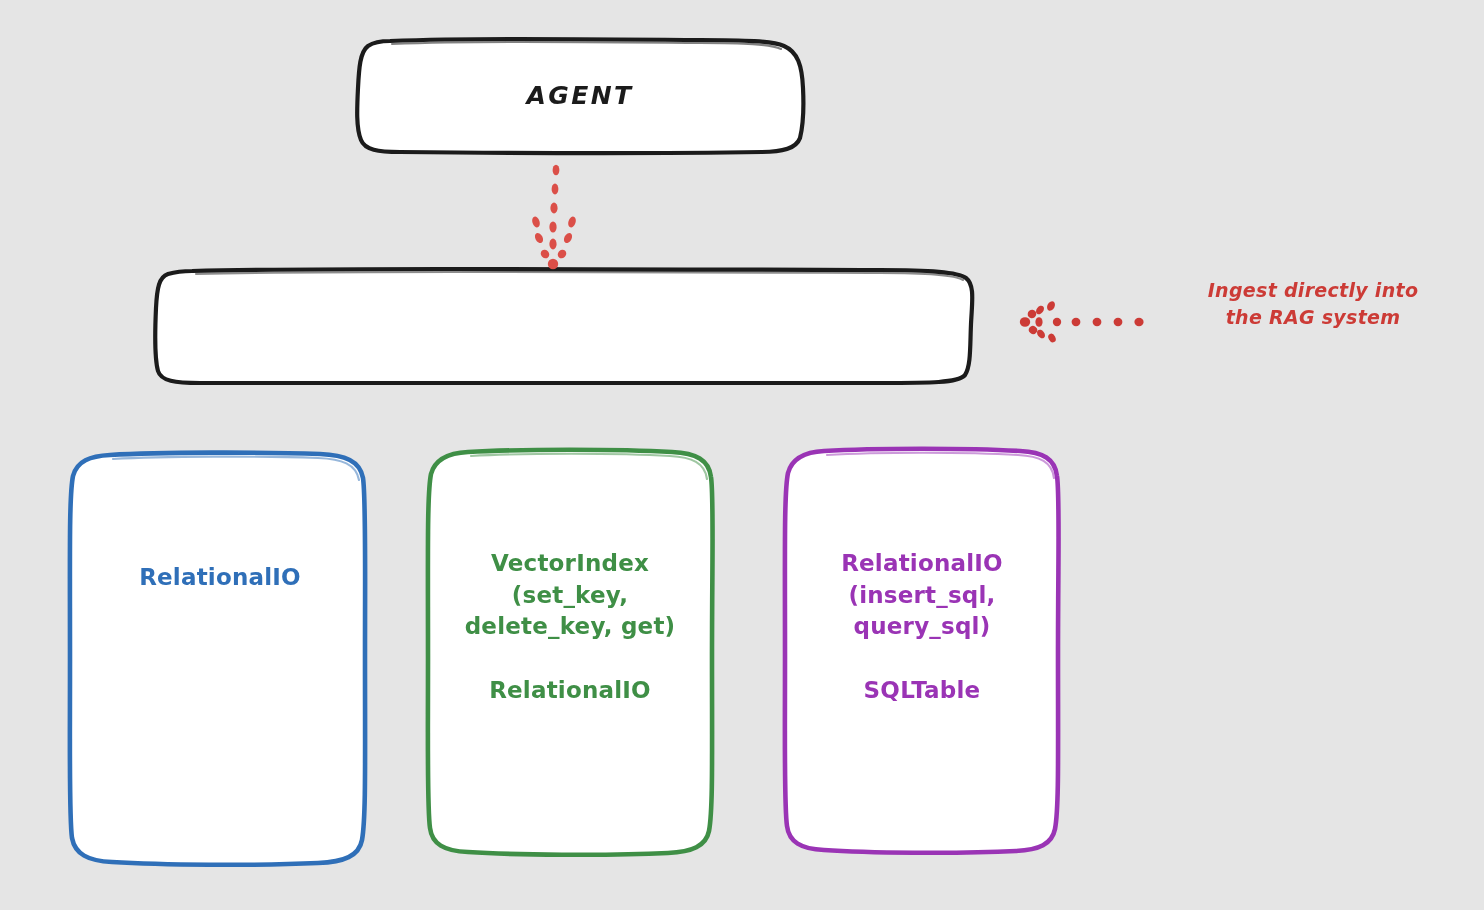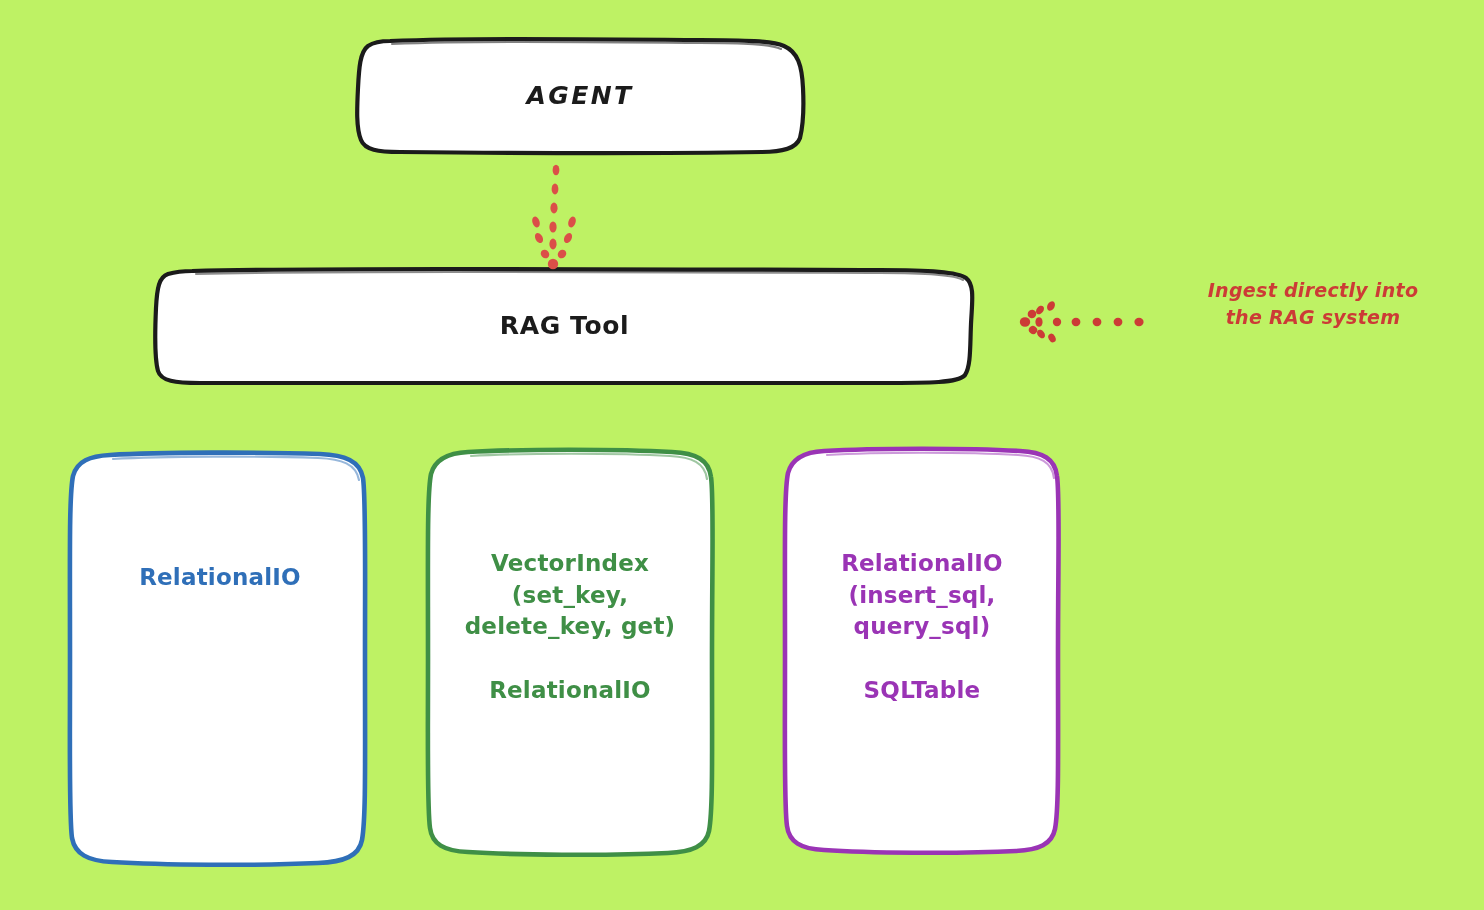--- a/index.html
+++ b/index.html
@@ -10,21 +10,21 @@
   body {
     width: 1484px;
     height: 910px;
     overflow: hidden;
     font-family: "DejaVu Sans", sans-serif;
   }
   #diagram-root {
     position: relative;
     width: 1484px;
     height: 910px;
-    background: #bef264;
+    background: #e5e5e5;
   }
   #sketch-layer {
     position: absolute;
     top: 0; left: 0;
     width: 1484px;
     height: 910px;
     pointer-events: none;
   }
   .node-label {
     position: absolute;
@@ -220,21 +220,20 @@
       <ellipse cx="1041" cy="334" rx="3.4" ry="4.8" fill="#CC3B36" transform="rotate(-38 1041 334)"></ellipse>
       <ellipse cx="1039" cy="322" rx="3.6" ry="4.8" fill="#CC3B36"></ellipse>
       <ellipse cx="1032" cy="314" rx="4.2" ry="4.4" fill="#CC3B36" transform="rotate(50 1032 314)"></ellipse>
       <ellipse cx="1033" cy="330" rx="4.0" ry="4.2" fill="#CC3B36" transform="rotate(-50 1033 330)"></ellipse>
       <ellipse cx="1025" cy="322" rx="5.2" ry="4.8" fill="#CC3B36"></ellipse>
     </g>
   </svg>
 
   <div class="node-label" id="agent-box-label">AGENT</div>
 
-  <div class="node-label" id="rag-tool-box-label">RAG Tool</div>
 
   <div class="provider-text" id="vector-io-text">
     <span class="provider-sub">RelationalIO</span>
   </div>
 
   <div class="provider-text" id="key-value-io-text">
     <span>VectorIndex
 (set_key,
 delete_key, get)</span>
     <span class="provider-sub">RelationalIO</span>

